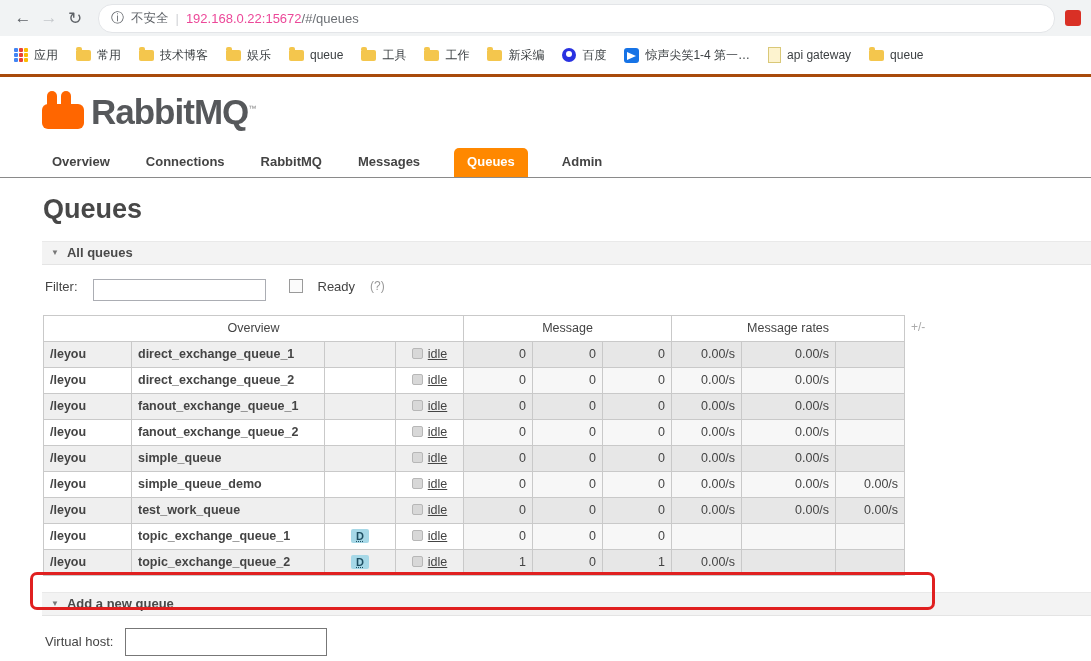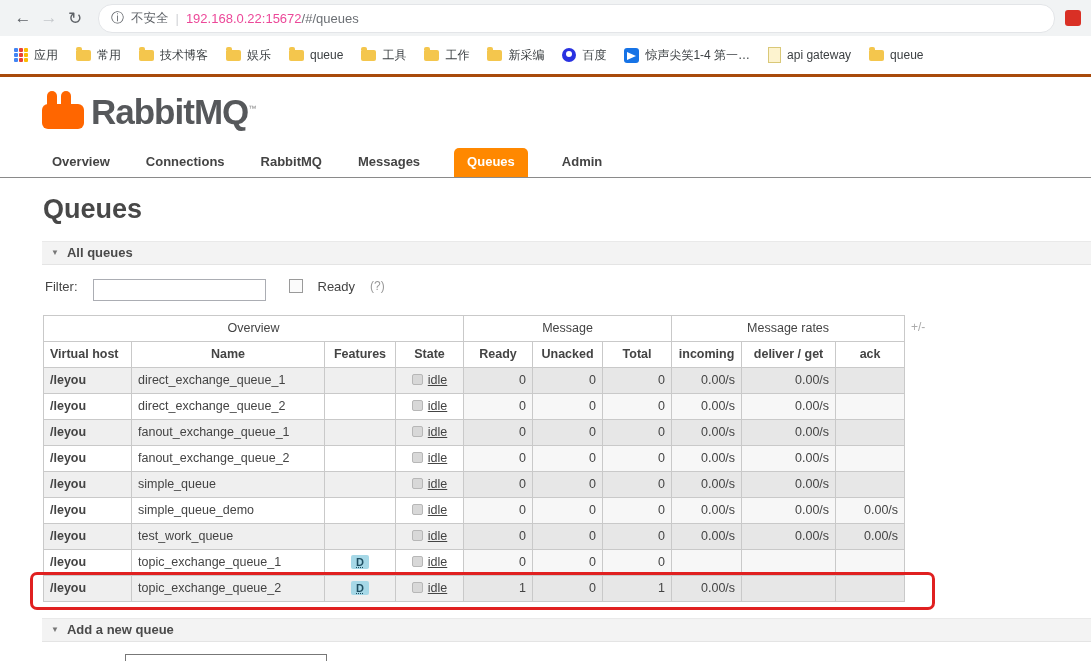--- a/index.html
+++ b/index.html
@@ -56,21 +56,21 @@
   .help{color:#999;font-size:12px;cursor:pointer;}
   
   .table-wrap{position:relative;margin:14px 0 0 43px;width:861px;}
   table{border-collapse:collapse;table-layout:fixed;width:861px;color:#444;}
   th,td{border:1px solid #c9c9c9;padding:0 6px;height:25px;font-size:12.5px;overflow:hidden;white-space:nowrap;}
   th.gh{font-weight:normal;text-align:center;color:#444;background:#fff;}
   th.ch{font-weight:bold;text-align:center;background:#fff;}
   th.ch.c0{text-align:left;}
   tbody tr:nth-child(odd){background:#efefef;}
   td.c-vhost{text-align:left;font-weight:bold;}
-  td.c-name{font-weight:normal;cursor:pointer;}
+  td.c-name{font-weight:bold;cursor:pointer;}
   td.c-feat,td.c-state{text-align:center;}
   td.c-num{text-align:right;background:rgba(0,0,0,0.03);}
   .st-ico{display:inline-block;width:9px;height:9px;background:#d8d8d8;border:1px solid #b7b7b7;border-radius:2px;margin-right:5px;vertical-align:-1px;}
   .st-txt{text-decoration:underline;}
   .badge-d{display:inline-block;background:#a6d8e7;color:#1e4e61;font-weight:bold;font-size:11px;
     padding:1px 5px;border-radius:2px;text-decoration:underline dotted;}
   .plusminus{position:absolute;left:868px;top:5px;color:#aaa;font-size:12px;cursor:pointer;}
   .hl{position:absolute;left:-13px;top:257px;width:899px;height:32px;border:3px solid #e02020;border-radius:7px;pointer-events:none;}
   
   .form-row{margin:12px 0 0 45px;display:flex;align-items:center;gap:12px;font-size:13px;color:#444;}
@@ -203,32 +203,20 @@
         <col style="width:70px">
           <col style="width:94px">
           <col style="width:69px">
       </colgroup>
       <thead id="thead">
           <tr>
             <th colspan="4" class="gh">Overview</th>
             <th colspan="3" class="gh">Message</th>
             <th colspan="3" class="gh">Message rates</th>
           </tr>
-          <tr>
-            <th class="ch c0">Virtual host</th>
-            <th class="ch c1">Name</th>
-            <th class="ch c2">Features</th>
-            <th class="ch c3">State</th>
-            <th class="ch c4">Ready</th>
-            <th class="ch c5">Unacked</th>
-            <th class="ch c6">Total</th>
-            <th class="ch c7">incoming</th>
-            <th class="ch c8">deliver / get</th>
-            <th class="ch c9">ack</th>
-          </tr>
         </thead>
       <tbody id="tbody">
           <tr>
             <td class="c-vhost">/leyou</td>
             <td class="c-name">direct_exchange_queue_1</td>
             <td class="c-feat"></td>
             <td class="c-state"><span class="st-ico"></span><span class="st-txt">idle</span></td>
             <td class="c-num">0</td>
             <td class="c-num">0</td>
             <td class="c-num">0</td>

